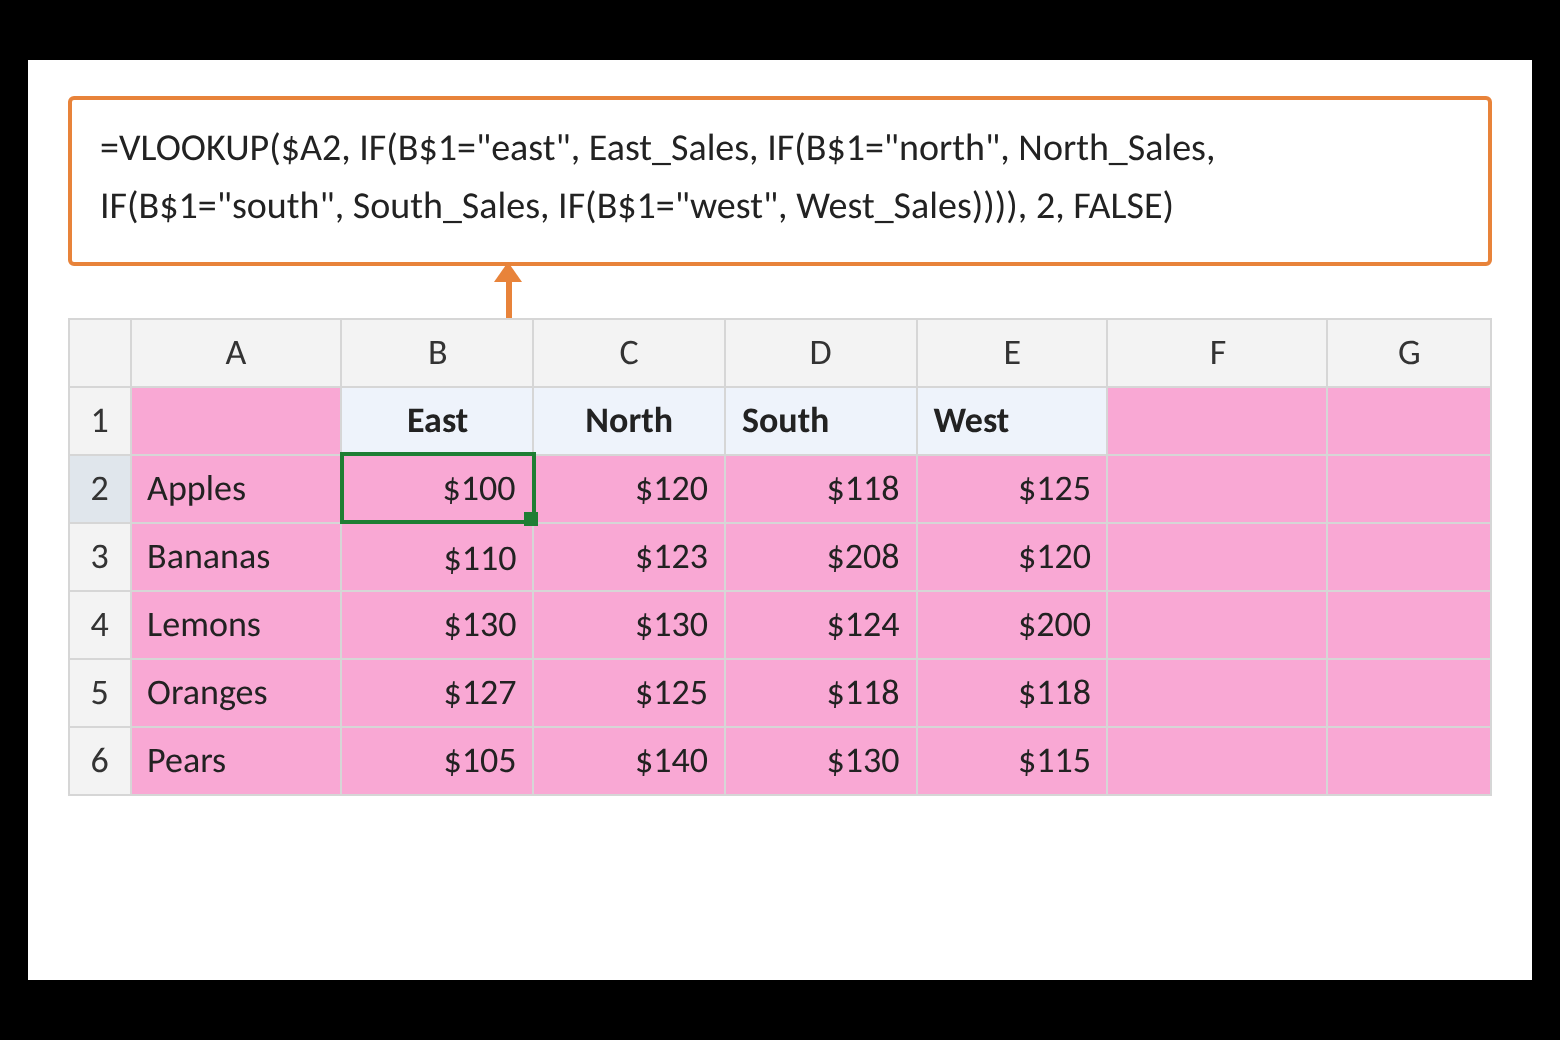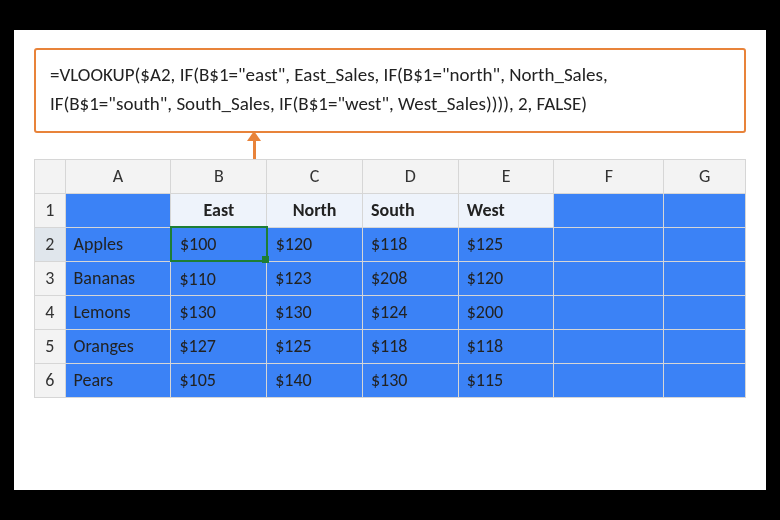--- a/index.html
+++ b/index.html
@@ -62,37 +62,37 @@
     border-collapse: collapse;
     width: 100%;
     table-layout: fixed;
     font-size: 18px;
     color: #222;
   }
   table.sheet th, table.sheet td {
     border: 1px solid #d6d6d6;
     height: 34px;
     padding: 0 8px;
-    background: #3b82f6;
+    background: #f9a8d4;
   }
   table.sheet th {
     background: #f3f3f3;
     font-weight: 400;
     color: #333;
     text-align: center;
   }
   table.sheet .rowhdr {
     width: 30px;
     background: #f3f3f3;
     text-align: center;
     color: #333;
   }
   table.sheet td.rowhdr { font-weight: 400; }
   .col-a { text-align: left; }
-  .num  { text-align: left; }
+  .num  { text-align: right; }
   .hdr-region {
     font-weight: 700;
     background: #eef3fb !important;
   }
   .hdr-region.left { text-align: center; }
   .hdr-region.ctr  { }
   tr.row2 .rowhdr,
   th.colB-hdr { background: #e0e6ec; }
   td.active {
     position: relative;

